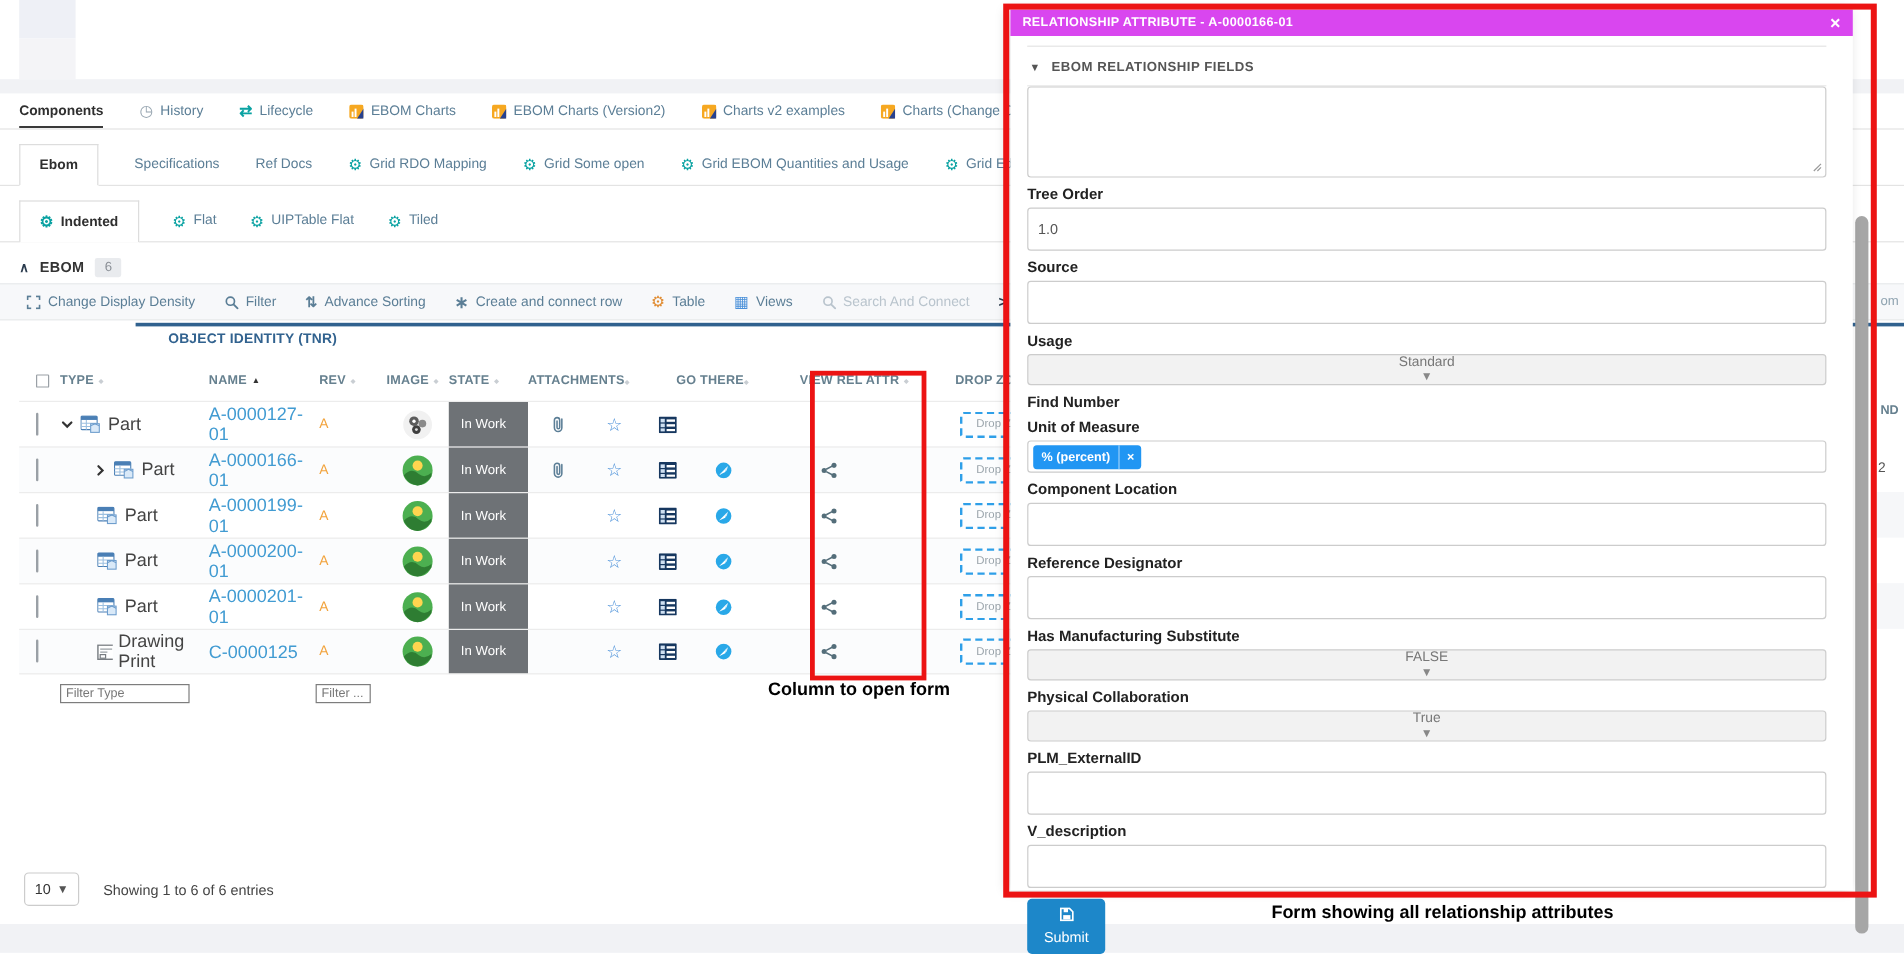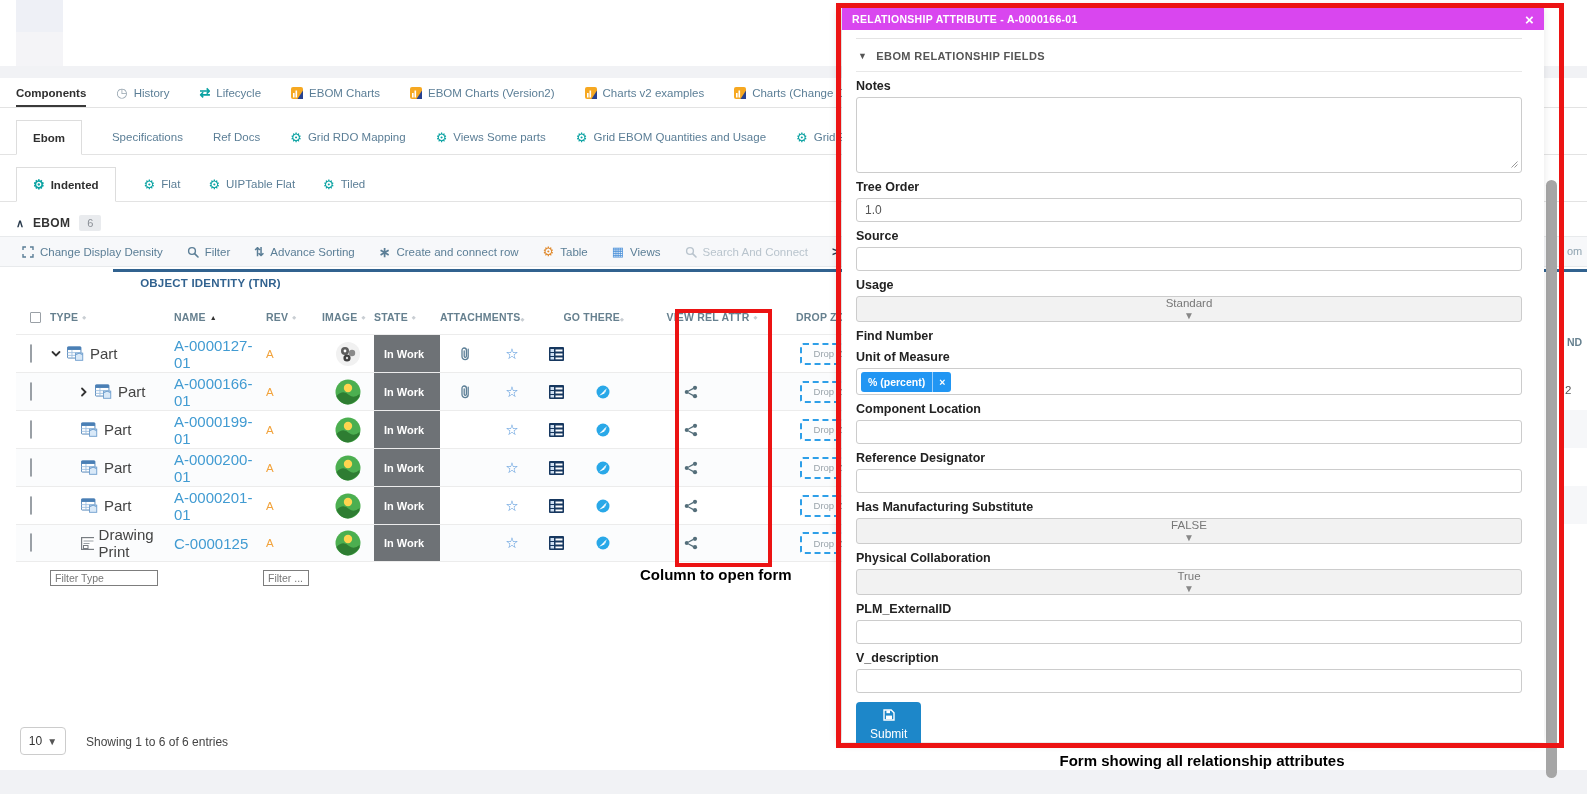--- a/index.html
+++ b/index.html
@@ -61,21 +61,21 @@
   .trow { display:grid; grid-template-columns:34px 124px 92px 56px 52px 66px 50px 44px 44px 50px 168px 96px;
     align-items:center; height:38px; border-top:1px solid #ececec; }
   .trow:nth-child(odd) { background:#fbfcfd; }
   .trow:last-child { border-bottom:1px solid #ececec; }
   .checkbox { width:11px; height:11px; border:1px solid #9aa0a6; background:#fff; border-radius:1px; margin-left:14px; }
   .cell-type { display:flex; align-items:center; gap:5px; font-size:15px; color:#444; }
   .indent1 { padding-left:28px; }
   .indent2 { padding-left:31px; }
   .cell-name { font-size:15px; color:#419bd2; cursor:pointer; }
   .cell-rev { font-size:11.5px; color:#f2a33c; }
-  .cell-state { height:100%; background:#6e7276; color:#fff; display:flex; align-items:center; padding-left:10px; font-size:11px; font-weight:bold; }
+  .cell-state { height:100%; background:#6e7276; color:#fff; display:flex; align-items:center; padding-left:10px; font-size:11px; font-weight:normal; }
   .icon-center { display:flex; justify-content:center; align-items:center; }
   .star-glyph { color:#4a90d9; font-size:15px; cursor:pointer; }
   .viewrel-cell { padding-left:56px; }
   .dz-btn { width:72px; height:22px; border:2px dashed #2e9fe8; border-radius:3px; background:#fcfdfe;
     color:#9aa4ab; font-size:9.5px; display:flex; align-items:center; justify-content:center; cursor:pointer; margin-left:4px; }
 
   .filter-input { position:absolute; height:16px; border:1px solid #7d7d7d; font-size:10.5px; color:#555;
     padding:0 4px; font-family:inherit; background:#fff; }
   .filter-input::placeholder { color:#777; }
 
@@ -96,21 +96,21 @@
     box-shadow:-3px 0 10px rgba(0,0,0,0.18); }
   .m-header { height:22px; background:#d946ef; color:#fff; font-size:10.5px; font-weight:bold;
     display:flex; align-items:center; padding:0 10px; letter-spacing:0.3px; }
   .m-close { margin-left:auto; font-size:15px; font-weight:bold; cursor:pointer; line-height:1; }
   .m-body { padding:5px 22px 0 14px; }
   .m-topline { height:4px; border-bottom:1px solid #e4e4e4; }
   .m-section { display:flex; align-items:center; gap:9px; color:#555; font-size:11px; font-weight:bold;
     letter-spacing:0.4px; padding:11px 0 9px 2px; border-bottom:1px solid #e8e8e8; cursor:pointer; }
   .m-sec-caret { font-size:9px; color:#555; }
   .f-label { font-size:12.5px; font-weight:bold; color:#222; margin:7px 0 4px; }
-  .f-input { display:block; width:100%; height:24px; border:1px solid #ccc; border-radius:3px;
+  .f-input { display:block; width:100%; height:36px; border:1px solid #ccc; border-radius:3px;
     font-size:12px; color:#555; padding:0 8px; font-family:inherit; background:#fff; }
   .ta-wrap { position:relative; }
   .f-textarea { display:block; width:100%; height:76px; border:1px solid #ccc; border-radius:3px;
     font-size:12px; color:#555; padding:5px 8px; font-family:inherit; resize:none; background:#fff; }
   .resize-grip { position:absolute; right:3px; bottom:4px; }
   .f-select { height:26px; background:#f2f2f2; border:1px solid #ccc; border-radius:3px;
     display:flex; align-items:center; justify-content:space-between; padding:0 10px;
     font-size:11.5px; color:#777; cursor:pointer;flex-direction:column; }
   .f-select .caret-sm { color:#888; }
   .f-tagbox { height:27px; border:1px solid #ccc; border-radius:3px; display:flex; align-items:center; padding:0 4px; background:#fff; }
@@ -274,21 +274,21 @@
     </div>
   <div class="tab">
       <span>Ref Docs</span>
     </div>
   <div class="tab">
       <span class="gear-glyph">⚙</span>
       <span>Grid RDO Mapping</span>
     </div>
   <div class="tab">
       <span class="gear-glyph">⚙</span>
-      <span>Views Some parts</span>
+      <span>Grid Some open</span>
     </div>
   <div class="tab">
       <span class="gear-glyph">⚙</span>
       <span>Grid EBOM Quantities and Usage</span>
     </div>
   <div class="tab">
       <span class="gear-glyph">⚙</span>
       <span>Grid Edit EBOM Notes</span>
     </div>
 </div>
@@ -674,21 +674,20 @@
     <span>RELATIONSHIP ATTRIBUTE - A-0000166-01</span>
     <span class="m-close">×</span>
   </div>
   <div class="m-body">
     <div class="m-topline"></div>
     <div class="m-section">
       <span class="m-sec-caret">▼</span>
       <span>EBOM RELATIONSHIP FIELDS</span>
     </div>
 
-    <div class="f-label">Notes</div>
     <div class="ta-wrap">
       <textarea class="f-textarea" style=""></textarea>
       <svg class="resize-grip" width="9" height="9">
           <use href="#svg-grip"></use>
         </svg>
     </div>
 
     <div class="f-label">Tree Order</div>
     <input class="f-input" value="1.0" style="">
 

